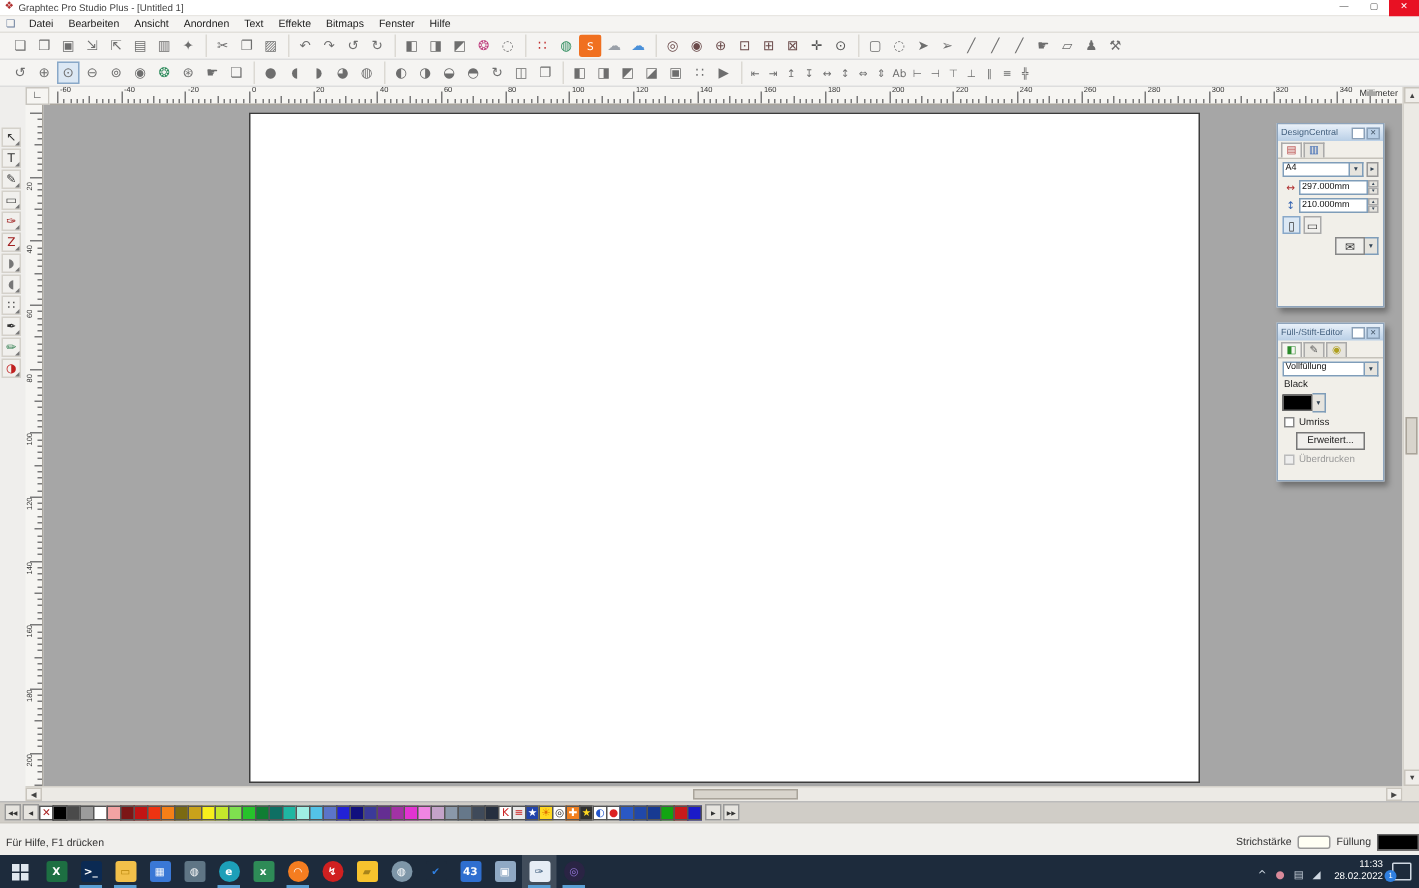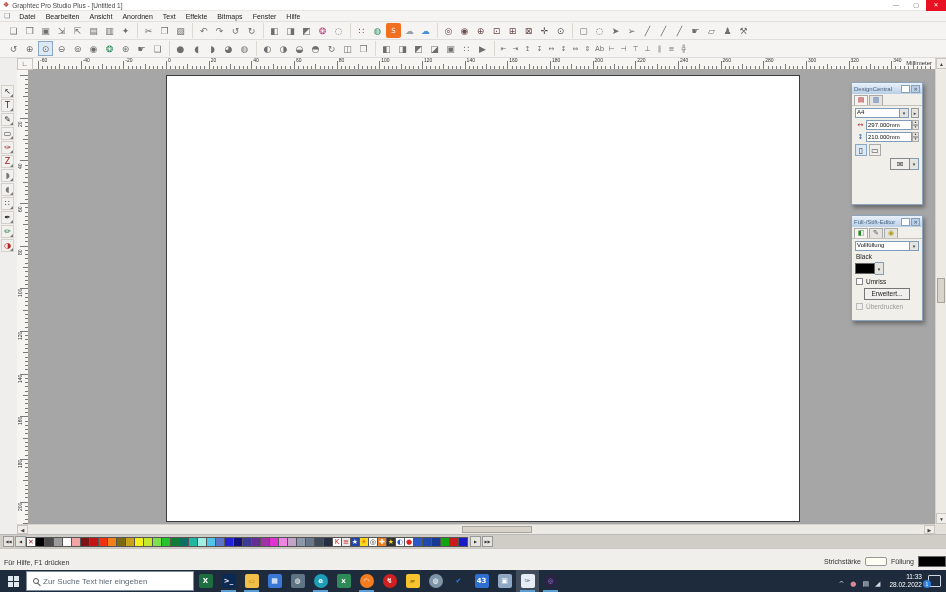--- a/index.html
+++ b/index.html
@@ -785,24 +785,20 @@
 
   <div id="taskbar" class="abs">
     <span id="startbtn">
       <span class="winlogo">
           <span></span>
           <span></span>
           <span></span>
           <span></span>
         </span>
     </span>
-    <span id="tsearch">
-      <span class="mag"></span>
-      <input id="searchinput" placeholder="Zur Suche Text hier eingeben" style="">
-    </span>
     <span id="tapps">
         <div class="tapp">
           <span class="ticon" style="background: rgb(29, 111, 66);">X</span>
         </div>
         <div class="tapp open">
           <span class="ticon" style="background: rgb(11, 42, 83);">&gt;_</span>
         </div>
         <div class="tapp open">
           <span class="ticon" style="background: rgb(242, 192, 74); color: rgb(184, 134, 11);">▭</span>
         </div>

